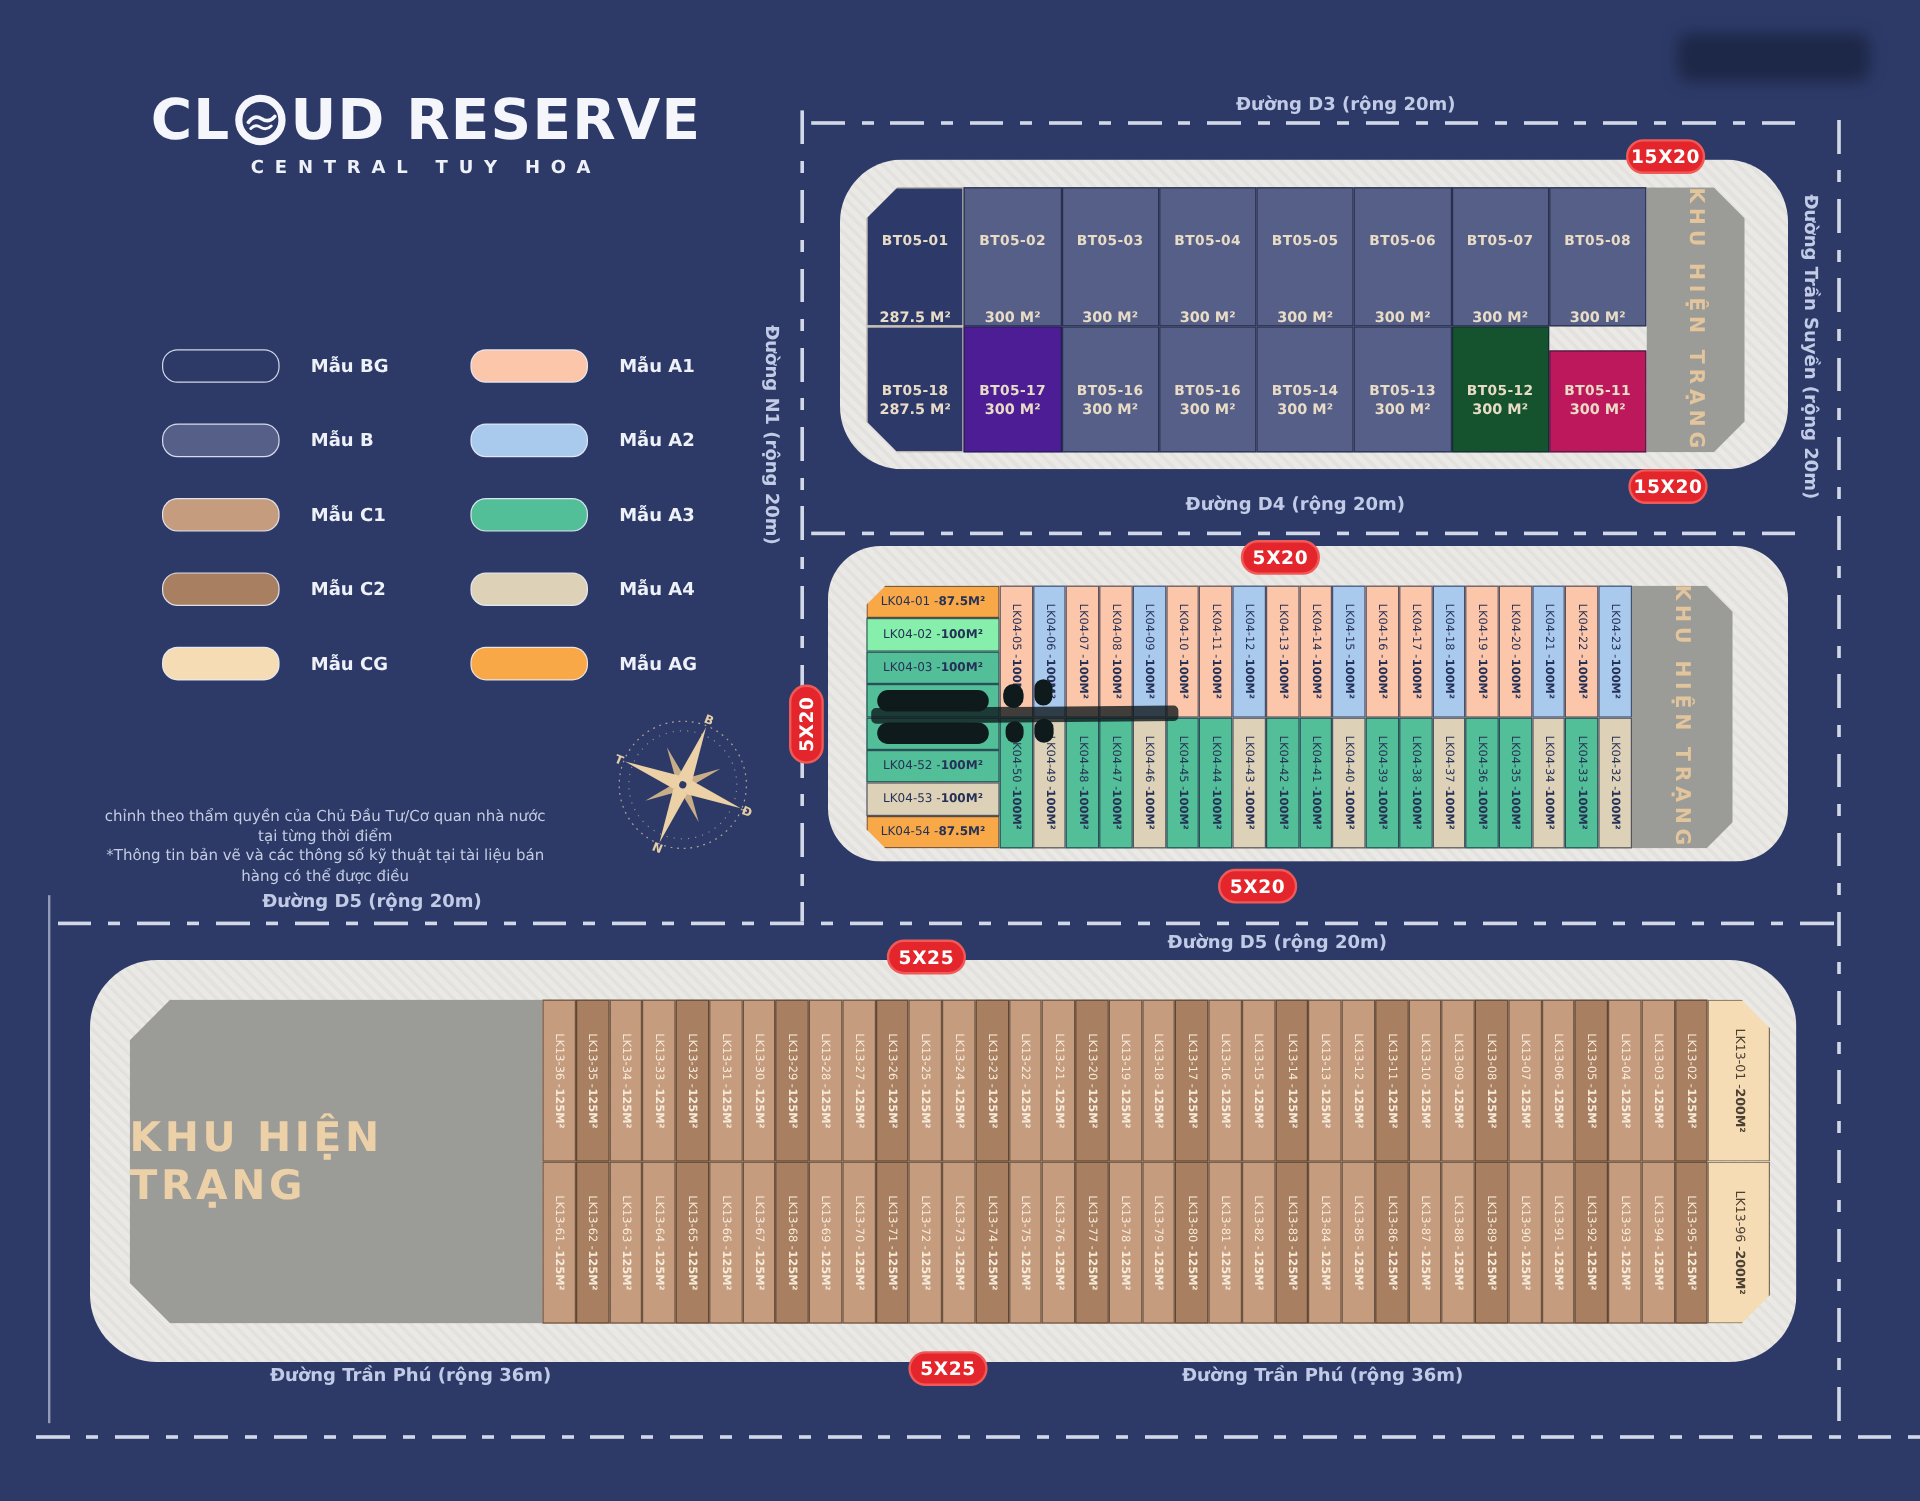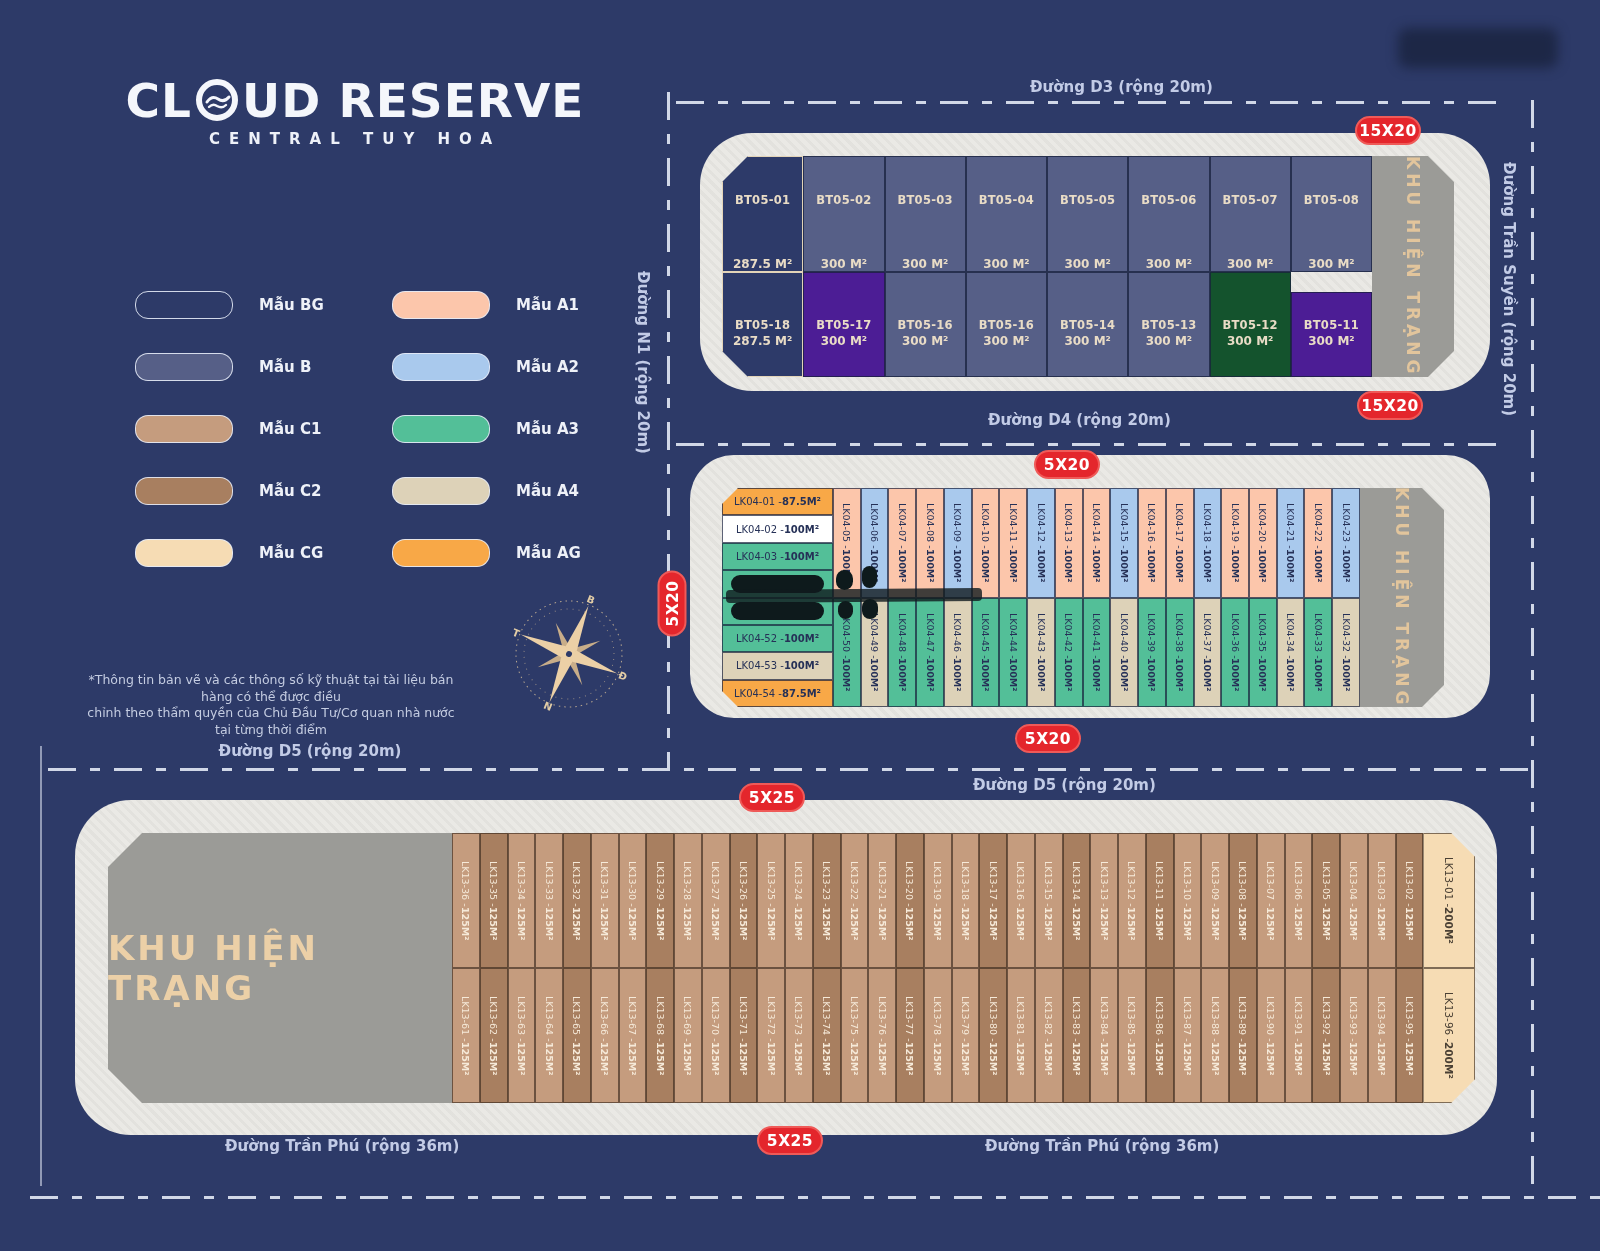--- a/index.html
+++ b/index.html
@@ -147,22 +147,22 @@
           <span class="leg-label">Mẫu A4</span>
         </div>
         <div class="leg-row">
           <span class="pill" style="background: rgb(248, 168, 71);"></span>
           <span class="leg-label">Mẫu AG</span>
         </div>
       </div>
   </div>
 
   <div class="abs disclaimer">
+    <div>chỉnh theo thẩm quyền của Chủ Đầu Tư/Cơ quan nhà nước tại từng thời điểm</div>
     <div>*Thông tin bản vẽ và các thông số kỹ thuật tại tài liệu bán hàng có thể được điều</div>
-    <div>chỉnh theo thẩm quyền của Chủ Đầu Tư/Cơ quan nhà nước tại từng thời điểm</div>
   </div>
 
   <svg class="abs compass" viewBox="0 0 122 122">
     <g transform="rotate(22 61 61)">
       <circle cx="61" cy="61" r="53" fill="none" stroke="#d8c09a" stroke-width="1" stroke-dasharray="1.5 4" opacity=".8"></circle>
       <circle cx="61" cy="61" r="45" fill="none" stroke="#d8c09a" stroke-width="1" stroke-dasharray="1 5" opacity=".6"></circle>
       <g transform="rotate(45 61 61)" opacity=".9">
         <polygon points="61,27 65,57 61,61 57,57" fill="#d9ba8d"></polygon>
         <polygon points="61,95 65,65 61,61 57,65" fill="#d9ba8d"></polygon>
         <polygon points="27,61 57,57 61,61 57,65" fill="#d9ba8d"></polygon>
@@ -256,39 +256,39 @@
           <span class="area">300 M²</span>
         </div>
         <div class="bt-lot" style="background: rgb(86, 95, 135);">
           <span class="id">BT05-13</span>
           <span class="area">300 M²</span>
         </div>
         <div class="bt-lot" style="background: #14532d;">
           <span class="id">BT05-12</span>
           <span class="area">300 M²</span>
         </div>
-        <div class="bt-lot" style="background: #4c1d95; margin-top: 20px;">
+        <div class="bt-lot" style="background: #be185d; margin-top: 20px;">
           <span class="id">BT05-11</span>
           <span class="area">300 M²</span>
         </div>
       </div>
   </div>
   <div class="abs gray-zone ch-r" style="left:1372px;top:156px;width:82px;height:221px;">
     <div class="khu-v">KHU HIỆN TRẠNG</div>
   </div>
   <div class="abs badge" style="left:1355px;top:116px;">15X20</div>
   <div class="abs badge" style="left:1357px;top:391px;">15X20</div>
 
   <div class="abs pad" style="left:690px;top:455px;width:800px;height:263px;border-radius:44px;"></div>
   <div class="abs lk04-left" id="lk04-left" style="left:722px;top:488px;width:111px;height:219px;">
       <div class="lkh ch-tl" style="background: rgb(248, 168, 71);">
         <span>LK04-01 - </span>
         <span class="a">87.5M²</span>
       </div>
-      <div class="lkh" style="background: #ffffff;">
+      <div class="lkh" style="background: #86efac;">
         <span>LK04-02 - </span>
         <span class="a">100M²</span>
       </div>
       <div class="lkh" style="background: rgb(83, 191, 152);">
         <span>LK04-03 - </span>
         <span class="a">100M²</span>
       </div>
       <div class="lkh" style="background: rgb(83, 191, 152);">
         <div class="blot"></div>
       </div>

